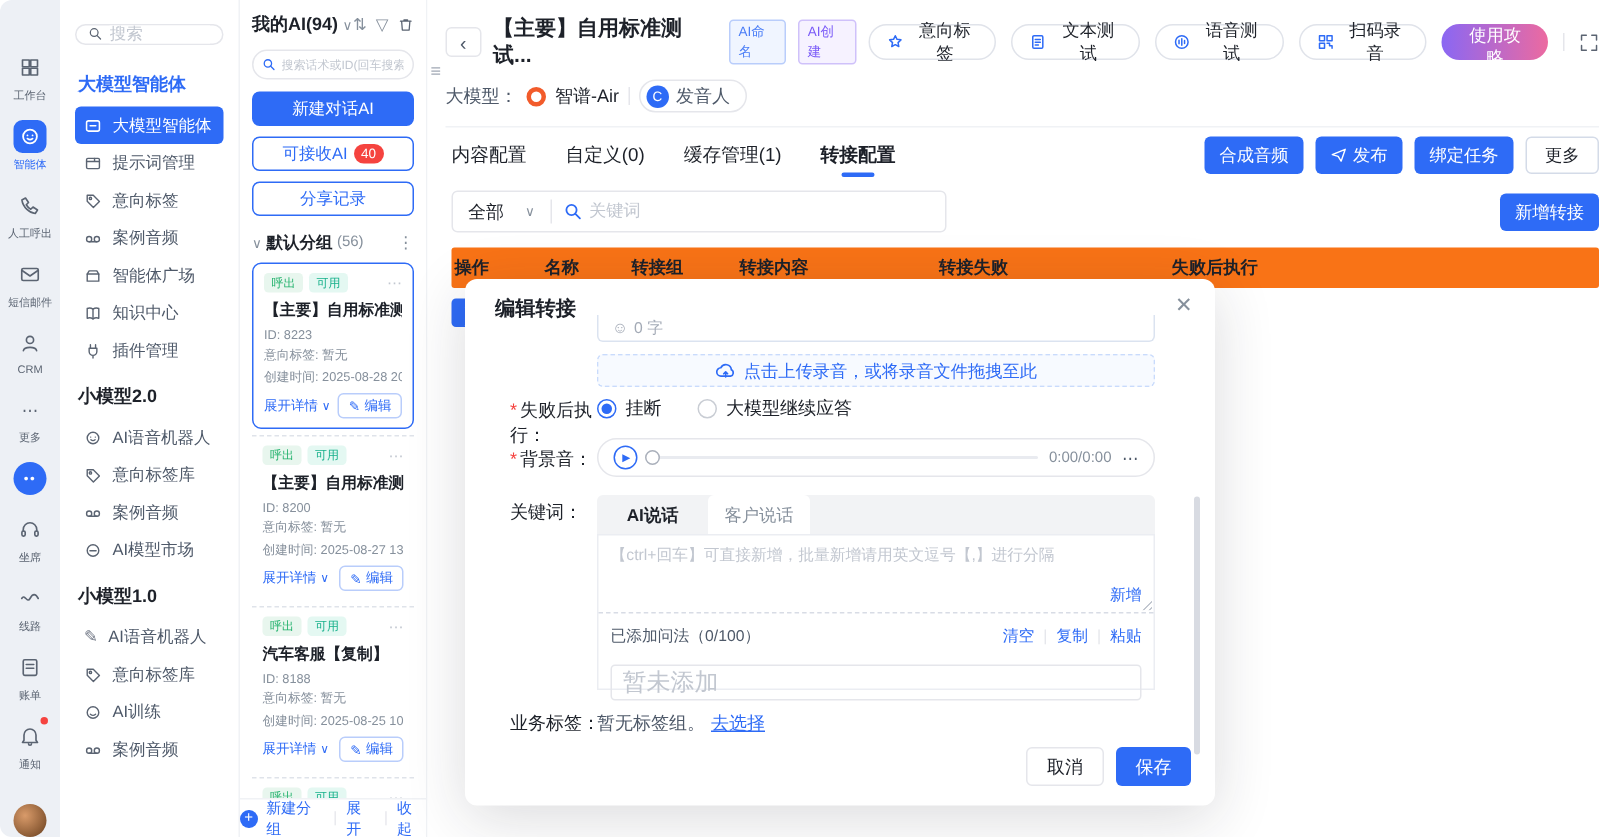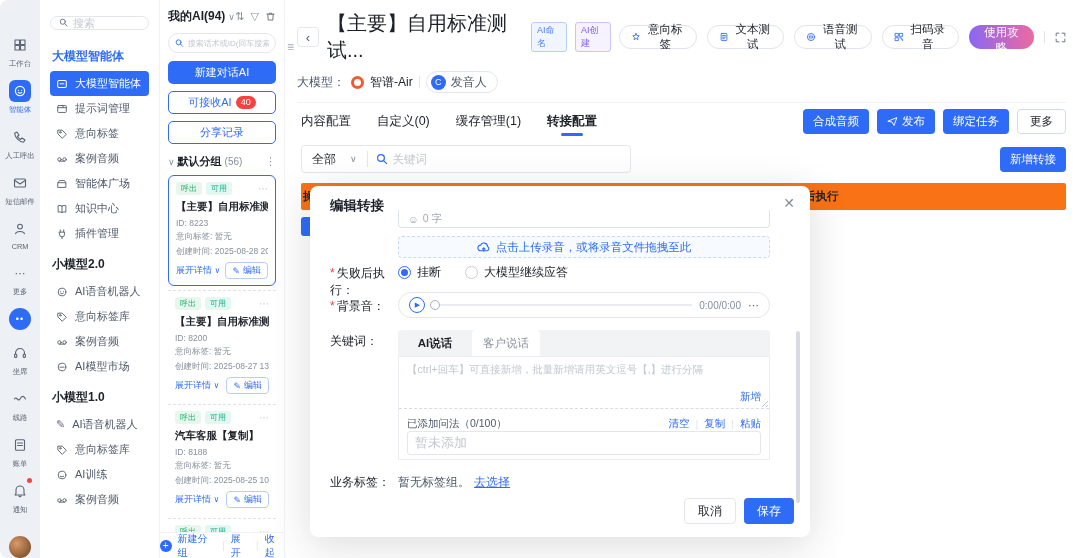--- a/index.html
+++ b/index.html
@@ -78,21 +78,21 @@
     display:flex;align-items:center;justify-content:center;gap:6px;font-size:10px;color:#2e6bf6}
   .list-foot .sep{color:#e5e6eb}
   .plus-circ{width:12px;height:12px;border-radius:50%;background:#2e6bf6;color:#fff;font-size:10px;line-height:11px;text-align:center}
 
   
   .content{position:absolute;left:285px;right:0;top:0;bottom:0;background:#fff}
   .hd{padding:10px 14px 0 12px}
   .hd-row1{display:flex;align-items:center;gap:8px}
   .back-btn{width:24px;height:20px;border:1px solid #e5e6eb;border-radius:4px;background:#fff;color:#4e5969;
     display:flex;align-items:center;justify-content:center;font-size:13px;cursor:pointer}
-  .page-title{font-size:20px;font-weight:normal}
+  .page-title{font-size:14px;font-weight:bold}
   .tag-blue{border:1px solid #b9cdfb;color:#4a7df7;background:#f0f5ff;font-size:9px;padding:1px 5px;border-radius:3px}
   .tag-purple{border:1px solid #cfc1fa;color:#7a5af8;background:#f6f2ff;font-size:9px;padding:1px 5px;border-radius:3px}
   .hd-actions{margin-left:auto;display:flex;align-items:center;gap:10px}
   .pill-btn{height:24px;border:1px solid #e0e3ea;border-radius:13px;background:#fff;display:flex;align-items:center;
     gap:5px;padding:0 11px;font-size:11.5px;color:#1d2129;cursor:pointer;font-family:inherit}
   .guide-btn{height:24px;border:0;border-radius:13px;padding:0 13px;font-size:11.5px;color:#fff;cursor:pointer;
     background:linear-gradient(90deg,#8a67f3,#ec6aa0);font-family:inherit}
   .vsep{width:1px;height:12px;background:#e5e6eb}
   .hd-row2{display:flex;align-items:center;gap:6px;margin-top:7px;color:#4e5969}
   .hamburger{position:absolute;left:2px;top:40px;color:#a3aab6;font-size:12px;cursor:pointer}
@@ -128,21 +128,21 @@
   .tbody-row{height:32px;font-size:11.5px;color:#1d2129}
   .cell-ops{display:flex;gap:5px}
   .mini-btn-b{height:19px;background:#2e6bf6;color:#fff;border:0;border-radius:3px;font-size:10px;padding:0 7px;cursor:pointer;font-family:inherit}
   .mini-btn-r{height:19px;background:#f5433f;color:#fff;border:0;border-radius:3px;font-size:10px;padding:0 7px;cursor:pointer;font-family:inherit}
 
   
   .modal{position:absolute;left:310px;top:186px;width:500px;height:351px;background:#fff;border-radius:8px;
     box-shadow:0 8px 40px rgba(29,33,41,.16);z-index:10}
   .m-title{position:absolute;left:20px;top:11px;font-size:13.5px;font-weight:bold}
   .m-close{position:absolute;right:15px;top:9px;color:#86909c;font-size:14px;cursor:pointer}
-  .m-label{position:absolute;left:20px;font-size:12px;color:#1d2129;width:66px}
+  .m-label{position:absolute;left:30px;font-size:12px;color:#1d2129;width:66px}
   .m-label .req{color:#f5433f;margin-right:2px}
   .m-ta-partial{position:absolute;left:88px;top:24px;width:372px;height:18px;border:1px solid #dbe3f0;border-top:0;
     border-radius:0 0 4px 4px;display:flex;align-items:center;gap:4px;padding:0 9px;color:#a3aab6;font-size:10.5px}
   .m-upload{position:absolute;left:88px;top:50px;width:372px;height:22px;background:#f7faff;border:1px dashed #c9dbfc;
     border-radius:4px;display:flex;align-items:center;justify-content:center;gap:6px;color:#2e6bf6;font-size:11.5px;cursor:pointer}
   .radio-group{position:absolute;left:88px;top:78px;display:flex;align-items:center;gap:24px}
   .radio{display:flex;align-items:center;gap:6px;cursor:pointer;font-size:12px}
   .rdot{width:13px;height:13px;border-radius:50%;border:1px solid #c9cdd4;background:#fff;display:flex;align-items:center;justify-content:center}
   .radio.checked .rdot{border-color:#2e6bf6}
   .radio.checked .rdot:after{content:"";width:7px;height:7px;border-radius:50%;background:#2e6bf6}
@@ -162,22 +162,22 @@
   .kw-body{position:absolute;left:0;right:0;top:26px;bottom:0;background:#fff;border:1px solid #ebedf2}
   .kw-ta{position:relative;height:52px;border-bottom:1px dashed #d8dce5;padding:6px 8px}
   .kw-ta textarea{border:0;outline:0;resize:none;width:100%;height:24px;font-size:10.5px;font-family:inherit;color:#1d2129;background:transparent}
   .kw-ta textarea::placeholder{color:#c2c7d0}
   .kw-add{position:absolute;right:8px;bottom:4px;color:#2e6bf6;font-size:10.5px;cursor:pointer}
   .kw-resize{position:absolute;right:1px;bottom:1px;width:7px;height:7px;
     background:repeating-linear-gradient(135deg,transparent 0 2px,#c2c7d0 2px 3px);clip-path:polygon(100% 0,100% 100%,0 100%)}
   .kw-added-row{display:flex;align-items:flex-end;height:22px;padding:0 8px;font-size:10.5px;color:#4e5969}
   .kw-links{margin-left:auto;display:flex;align-items:center;gap:6px;color:#2e6bf6}
   .kw-links .s{color:#e5e6eb}
-  .kw-empty{margin:0 8px;height:24px;border:1px solid #e5e6eb;border-radius:3px;display:flex;align-items:center;
-    padding:0 7px;font-size:13px;color:#c2c7d0}
+  .kw-empty{margin:12px 8px;height:24px;border:1px solid #e5e6eb;border-radius:3px;display:flex;align-items:center;
+    padding:0 7px;font-size:16px;color:#c2c7d0}
   .m-scrollbar{position:absolute;right:10px;top:145px;width:4px;height:172px;background:#d8dbe2;border-radius:2px}
   .biz-val{position:absolute;left:88px;top:288px;font-size:12px;color:#4e5969}
   .biz-val a{color:#2e6bf6;text-decoration:underline;cursor:pointer;margin-left:4px}
   .m-foot{position:absolute;right:16px;bottom:13px;display:flex;gap:8px}
   .m-cancel{height:26px;padding:0 13px;border:1px solid #e5e6eb;border-radius:4px;background:#fff;color:#1d2129;font-size:12px;cursor:pointer;font-family:inherit}
   .m-save{height:26px;padding:0 13px;border:0;border-radius:4px;background:#2e6bf6;color:#fff;font-size:12px;cursor:pointer;font-family:inherit}
 </style>
 </head>
 <body>
 

